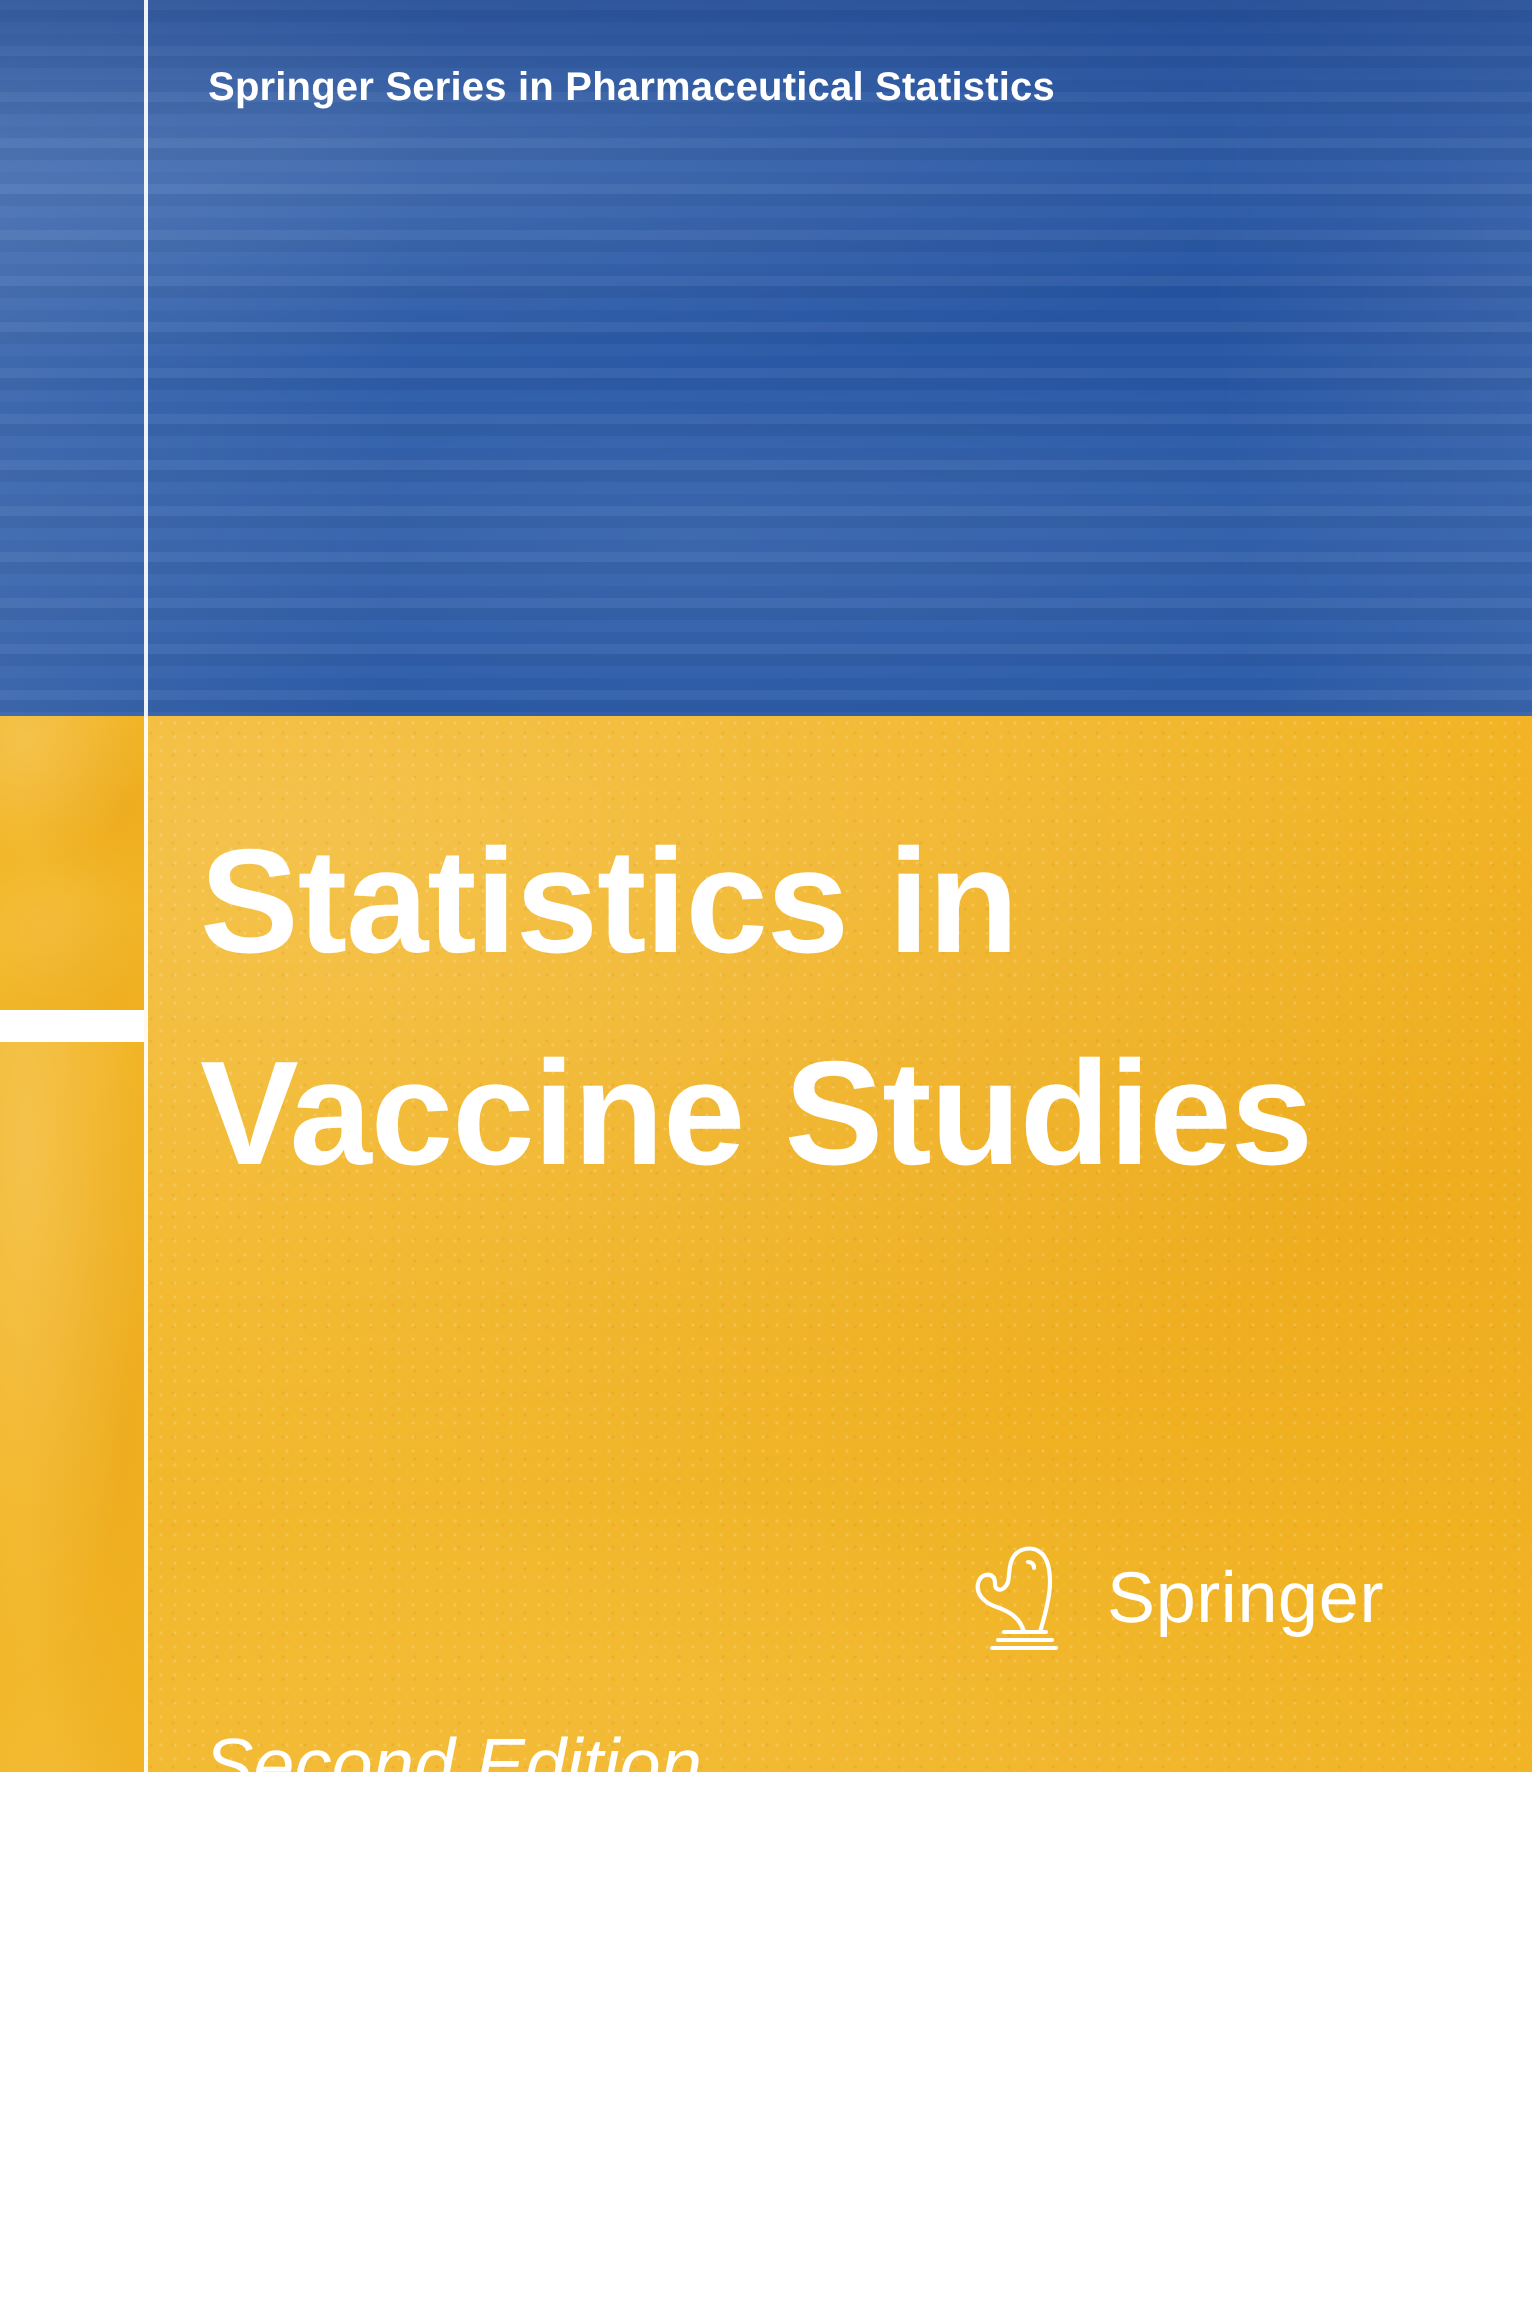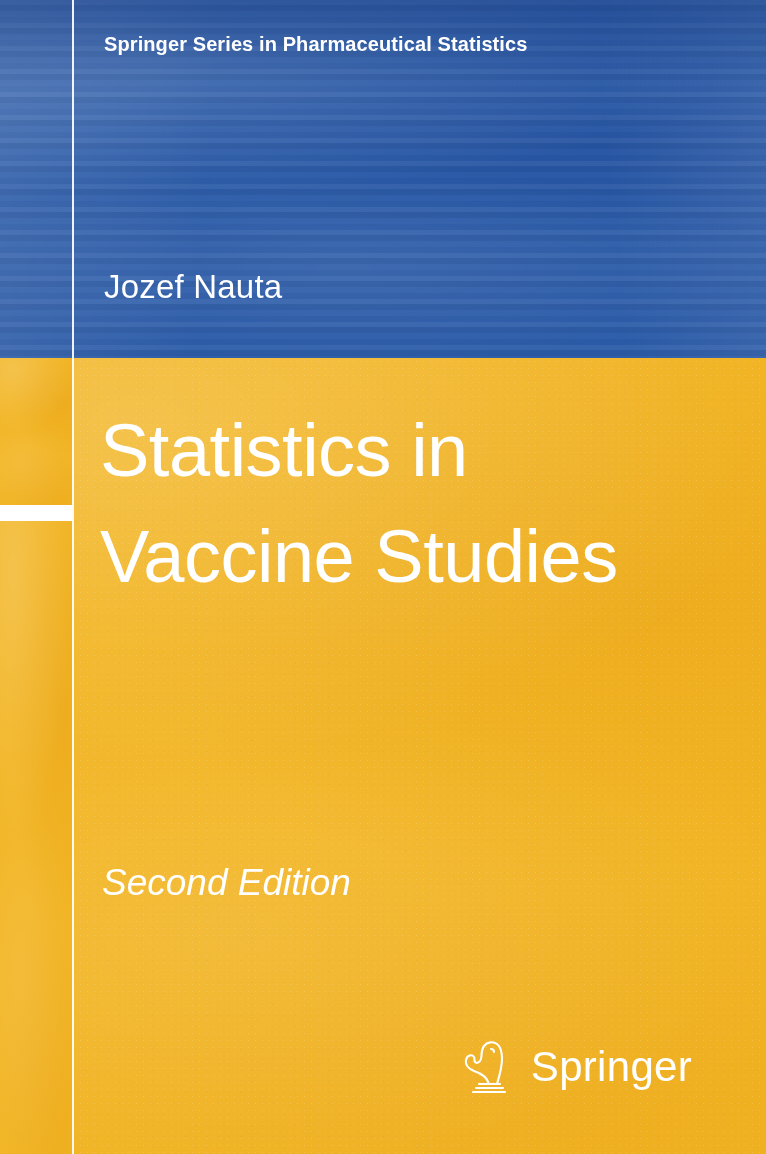--- a/index.html
+++ b/index.html
@@ -7,21 +7,21 @@
     padding: 0;
     background: #ffffff;
   }
   body {
     font-family: "Liberation Sans", sans-serif;
   }
 
   #cover {
     position: relative;
     width: 766px;
-    height: 1154px;
+    height: 886px;
     overflow: hidden;
     background: #0f766e;
   }
 
   
   .blue-band {
     position: absolute;
     left: 0;
     top: 0;
     width: 766px;
@@ -173,21 +173,21 @@
     position: absolute;
     left: 100px;
     top: 398px;
     width: 640px;
     z-index: 7;
   }
   .title-line {
     color: #ffffff;
     font-size: 74px;
     line-height: 106px;
-    font-weight: normal;
+    font-weight: bold;
     letter-spacing: -0.5px;
     white-space: nowrap;
   }
 
   .edition {
     position: absolute;
     left: 102px;
     top: 852px;
     z-index: 7;
     color: #ffffff;
@@ -208,21 +208,21 @@
     align-items: center;
     gap: 14px;
   }
   .logo-mark {
     width: 64px;
     height: 62px;
     display: block;
   }
   .logo-word {
     color: #ffffff;
-    font-size: 42px;
+    font-size: 36px;
     letter-spacing: 0.3px;
     line-height: 1;
     white-space: nowrap;
   }
 </style>
 </head>
 <body>
 
 <div id="cover">
 
@@ -241,21 +241,20 @@
     <div class="yellow-texture"></div>
   </div>
   <div class="spine-white-gap"></div>
   <div class="spine-lower">
     <div class="yellow-texture"></div>
   </div>
   <div class="spine-rule"></div>
 
   <div class="series-title">Springer Series in Pharmaceutical Statistics</div>
 
-  <div class="author">Jozef Nauta</div>
 
   <div class="title-block">
     <div class="title-line">Statistics in</div>
     <div class="title-line">Vaccine Studies</div>
   </div>
 
   <div class="edition">Second Edition</div>
 
   <div class="logo">
     <span>

